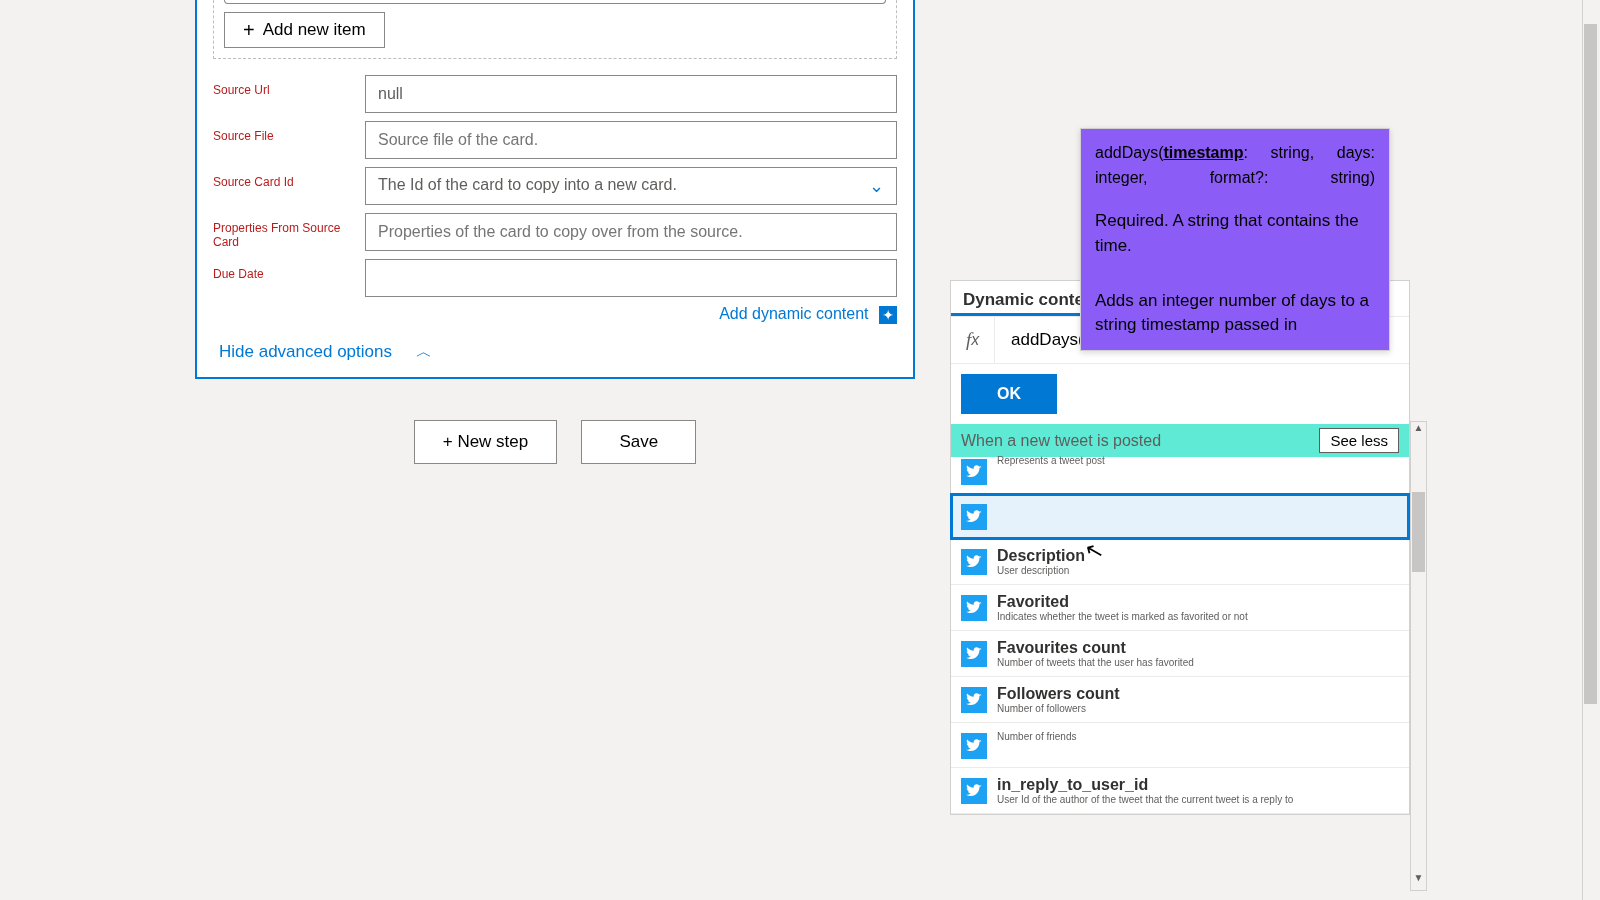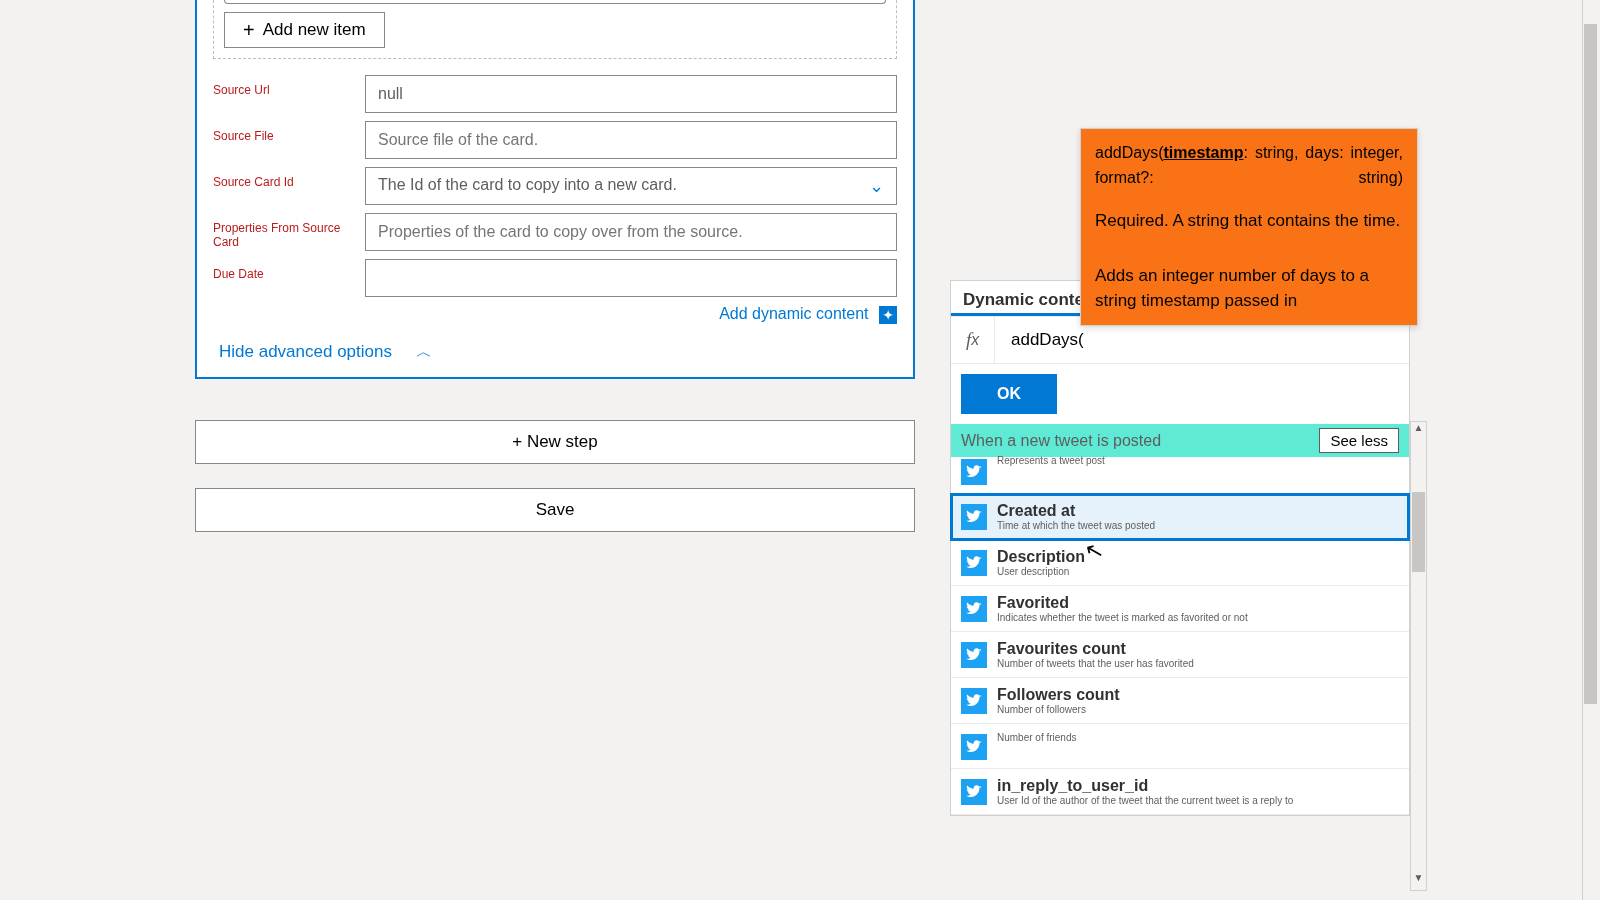--- a/index.html
+++ b/index.html
@@ -108,21 +108,20 @@
   .collapse-icon { font-size: 16px; color: #0078d4; }
 
   .btn-row {
     position: absolute;
     left: 195px;
     top: 420px;
     width: 720px;
     display: flex;
     justify-content: center;
     gap: 24px;
-    flex-direction: column;
   }
   .flow-btn {
     border: 1px solid #8a8886;
     background: #fff;
     padding: 11px 28px;
     font-size: 17px;
     cursor: pointer;
     min-width: 115px;
   }
 
@@ -258,22 +257,22 @@
     color:#605e5c;
     background:#f3f2f1;
   }
   .scroll-btn.up { top:0; }
   .scroll-btn.down { bottom:0; }
 
   .tooltip {
     position: absolute;
     left: 1080px;
     top: 128px;
-    width: 338px;
-    background: #f97316;
+    width: 310px;
+    background: #8b5cf6;
     border: 1px solid #d2d0ce;
     box-shadow: 0 2px 6px rgba(0,0,0,.15);
     padding: 12px 14px;
     font-size: 17px;
     line-height: 1.45;
     z-index: 50;
   }
   .tooltip .sig {
     font-family: Consolas, "Courier New", monospace;
     font-size: 16px;
@@ -399,24 +398,20 @@
         <div class="dc-texts">
           <div class="dc-desc" style="margin-top: -2px;">Represents a tweet post</div>
         </div>
       </div>
       <div class="dc-item selected">
         <div class="twitter-icon">
           <svg viewBox="0 0 24 24">
             <path d="M23 4.9c-.8.4-1.7.6-2.6.8.9-.6 1.7-1.5 2-2.6-.9.5-1.9.9-3 .1C18.5 2.3 17.3 1.8 16 1.8c-2.5 0-4.5 2-4.5 4.5 0 .4 0 .7.1 1C7.7 7.1 4.1 5.2 1.7 2.3c-.4.7-.6 1.5-.6 2.3 0 1.6.8 3 2 3.8-.7 0-1.4-.2-2-.5v.1c0 2.2 1.6 4 3.6 4.4-.4.1-.8.2-1.2.2-.3 0-.6 0-.8-.1.6 1.8 2.3 3.1 4.3 3.1-1.6 1.2-3.5 2-5.7 2-.4 0-.7 0-1.1-.1 2 1.3 4.4 2 7 2 8.4 0 13-7 13-13v-.6c.9-.6 1.7-1.4 2.3-2.3z"></path>
           </svg>
         </div>
-        <div class="dc-texts">
-          <div class="dc-name">Created at</div>
-          <div class="dc-desc">Time at which the tweet was posted</div>
-        </div>
       </div>
       <div class="dc-item">
         <div class="twitter-icon">
           <svg viewBox="0 0 24 24">
             <path d="M23 4.9c-.8.4-1.7.6-2.6.8.9-.6 1.7-1.5 2-2.6-.9.5-1.9.9-3 .1C18.5 2.3 17.3 1.8 16 1.8c-2.5 0-4.5 2-4.5 4.5 0 .4 0 .7.1 1C7.7 7.1 4.1 5.2 1.7 2.3c-.4.7-.6 1.5-.6 2.3 0 1.6.8 3 2 3.8-.7 0-1.4-.2-2-.5v.1c0 2.2 1.6 4 3.6 4.4-.4.1-.8.2-1.2.2-.3 0-.6 0-.8-.1.6 1.8 2.3 3.1 4.3 3.1-1.6 1.2-3.5 2-5.7 2-.4 0-.7 0-1.1-.1 2 1.3 4.4 2 7 2 8.4 0 13-7 13-13v-.6c.9-.6 1.7-1.4 2.3-2.3z"></path>
           </svg>
         </div>
         <div class="dc-texts">
           <div class="dc-name">Description</div>
           <div class="dc-desc">User description</div>

